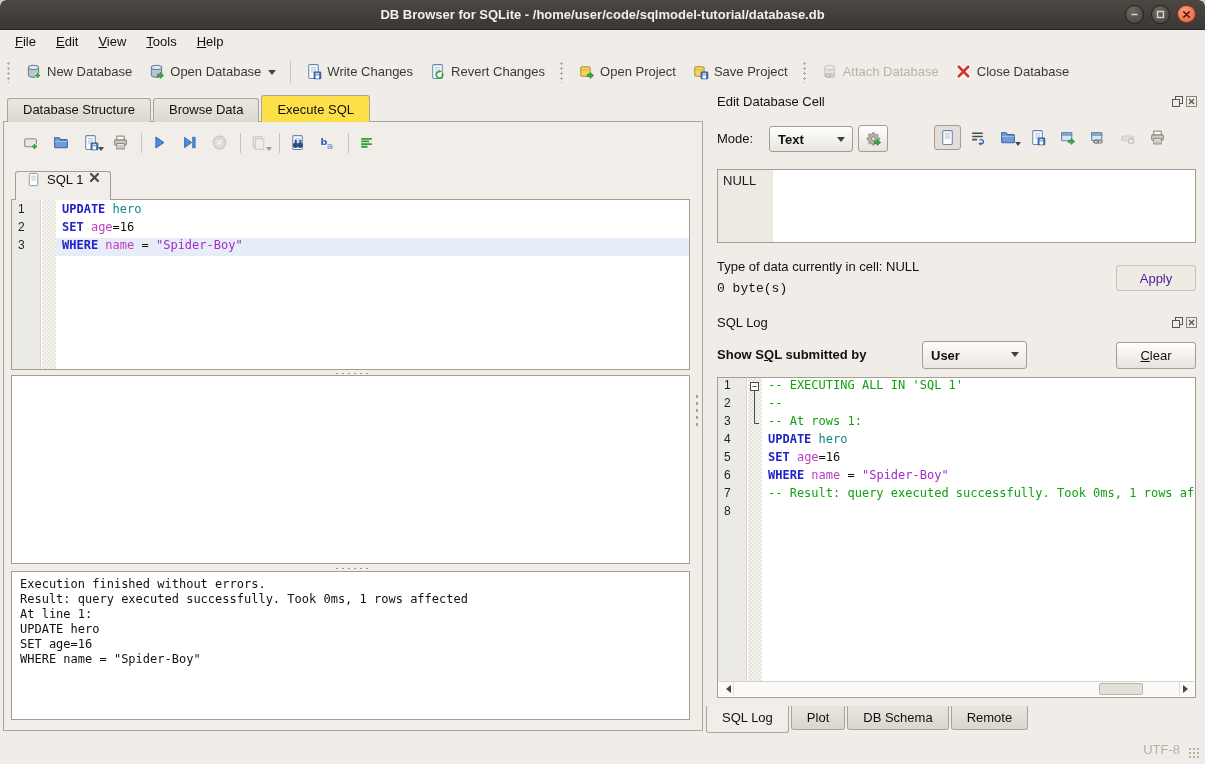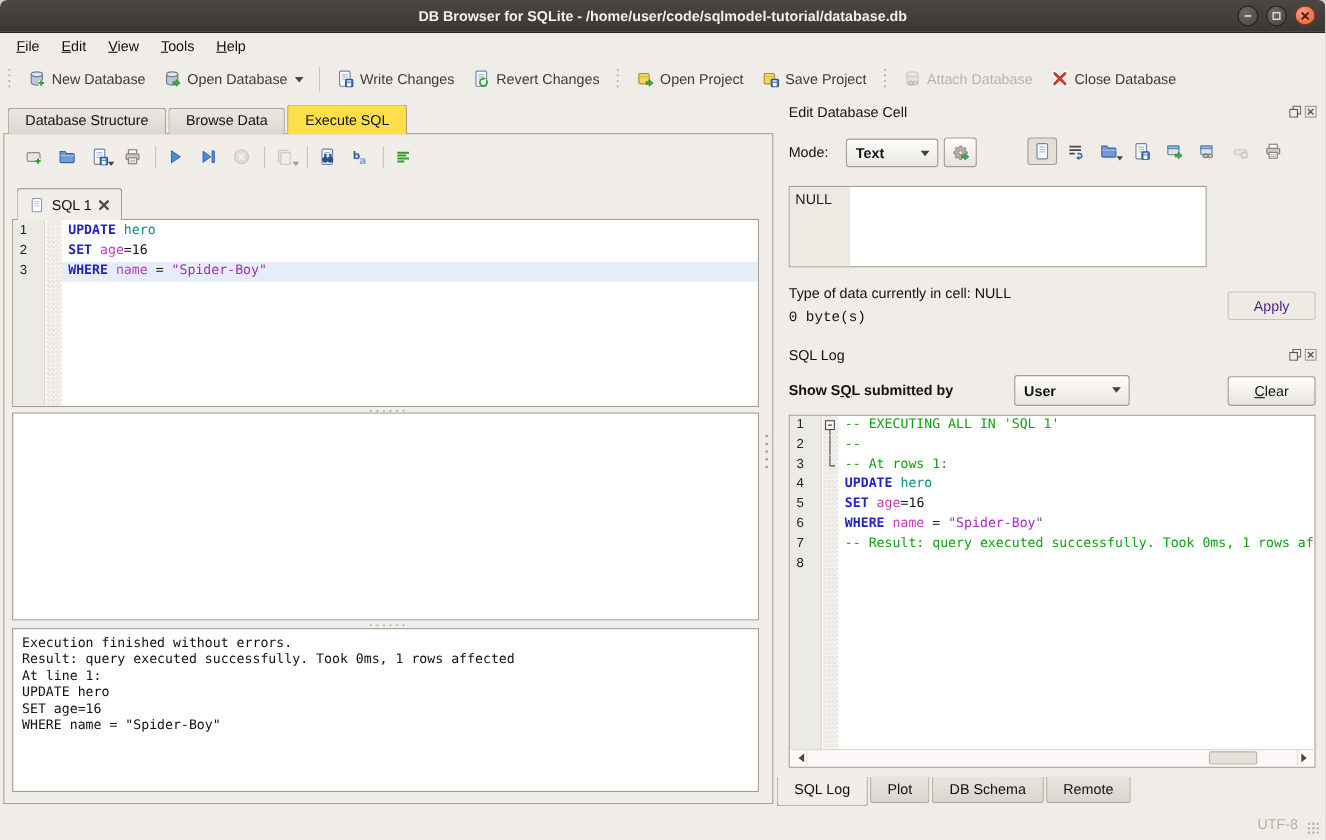--- a/index.html
+++ b/index.html
@@ -44,21 +44,21 @@
     border:1px solid #aaa499;background:#f1eeea;}
   #sql-toolbar{position:absolute;left:13px;top:8px;display:flex;align-items:center;}
   .itbtn{width:27px;height:25px;display:flex;align-items:center;justify-content:center;
     border-radius:3px;position:relative;margin-right:3px;}
   .itbtn.dis{opacity:.5;filter:grayscale(.8);}
   .itbtn.tog{background:#e3dfd8;border:1px solid #a49d90;}
   .mini-caret{position:absolute;right:0;bottom:1px;width:0;height:0;
     border:3px solid transparent;border-top:4px solid #4a463f;}
   #sqltab{position:absolute;left:11px;top:49px;height:29px;z-index:2;background:#f1eeea;
     border:1px solid #a39d92;border-bottom:none;border-radius:3px 3px 0 0;
-    display:flex;align-items:center;gap:6px;padding:0 10px;font-size:13px;color:#111;}
+    display:flex;align-items:flex-start;gap:6px;padding:0 10px;font-size:13px;color:#111;}
   .whitebox{position:absolute;background:#fff;border:1px solid #a39d92;}
   #editor-box{left:7px;top:77px;width:679px;height:171px;overflow:hidden;}
   #results-box{left:7px;top:253px;width:679px;height:189px;}
   #message-box{left:7px;top:449px;width:679px;height:149px;padding:5px 8px;
     font:12px/15px "DejaVu Sans Mono",monospace;color:#111;overflow:hidden;}
   .hsplit{position:absolute;left:7px;width:679px;height:4px;display:flex;align-items:center;justify-content:center;}
   .hsplit i{display:block;width:34px;height:3px;
     background-image:radial-gradient(#9d978c 1px,transparent 1.2px);background-size:6px 3px;}
   #split1{top:249px;} #split2{top:444px;}
   #vsplit{position:absolute;left:694px;top:393px;width:6px;height:34px;
@@ -95,21 +95,21 @@
     padding:0 24px 0 8px;font-size:13px;font-weight:bold;}
   .sel-arrow{position:absolute;right:7px;top:10px;width:0;height:0;
     border:4px solid transparent;border-top:5px solid #44403a;}
   #mode-select{left:64px;top:36px;width:84px;}
   .btn{position:absolute;border:1px solid #a39d92;border-radius:3px;
     background:linear-gradient(#fefefd,#e7e3dc);display:flex;align-items:center;justify-content:center;
     font-size:13px;color:#111;}
   .btn.dis{background:#eeebe5;border-color:#c9c3b9;color:#4c1d95;}
   #gear-btn{left:153px;top:35px;width:30px;height:27px;}
   #cell-icons{position:absolute;left:229px;top:35px;display:flex;align-items:center;}
-  #cell-box{position:absolute;left:12px;top:79px;width:380px;height:74px;background:#fff;border:1px solid #a39d92;}
+  #cell-box{position:absolute;left:12px;top:79px;width:479px;height:74px;background:#fff;border:1px solid #a39d92;}
   #cell-gutter{position:absolute;left:0;top:0;bottom:0;width:55px;background:#edeae4;}
   #cell-null{position:absolute;left:5px;top:3px;font-size:13px;color:#1c1c1c;}
   #type-info{left:12px;top:169px;} #size-info{left:12px;top:191px;font-family:Liberation Mono, monospace;}
   #apply-btn{left:411px;top:175px;width:80px;height:26px;}
   #filter-label{left:12px;top:257px;font-weight:bold;}
   #user-select{left:181px;top:251px;width:105px;height:28px;margin-left:36px;}
   #clear-btn{left:411px;top:252px;width:80px;height:27px;}
   #log-box{position:absolute;left:12px;top:287px;width:479px;height:321px;background:#fff;
     border:1px solid #a39d92;overflow:hidden;}
   #log-code{position:absolute;left:0;top:0;right:0;bottom:16px;overflow:hidden;}

